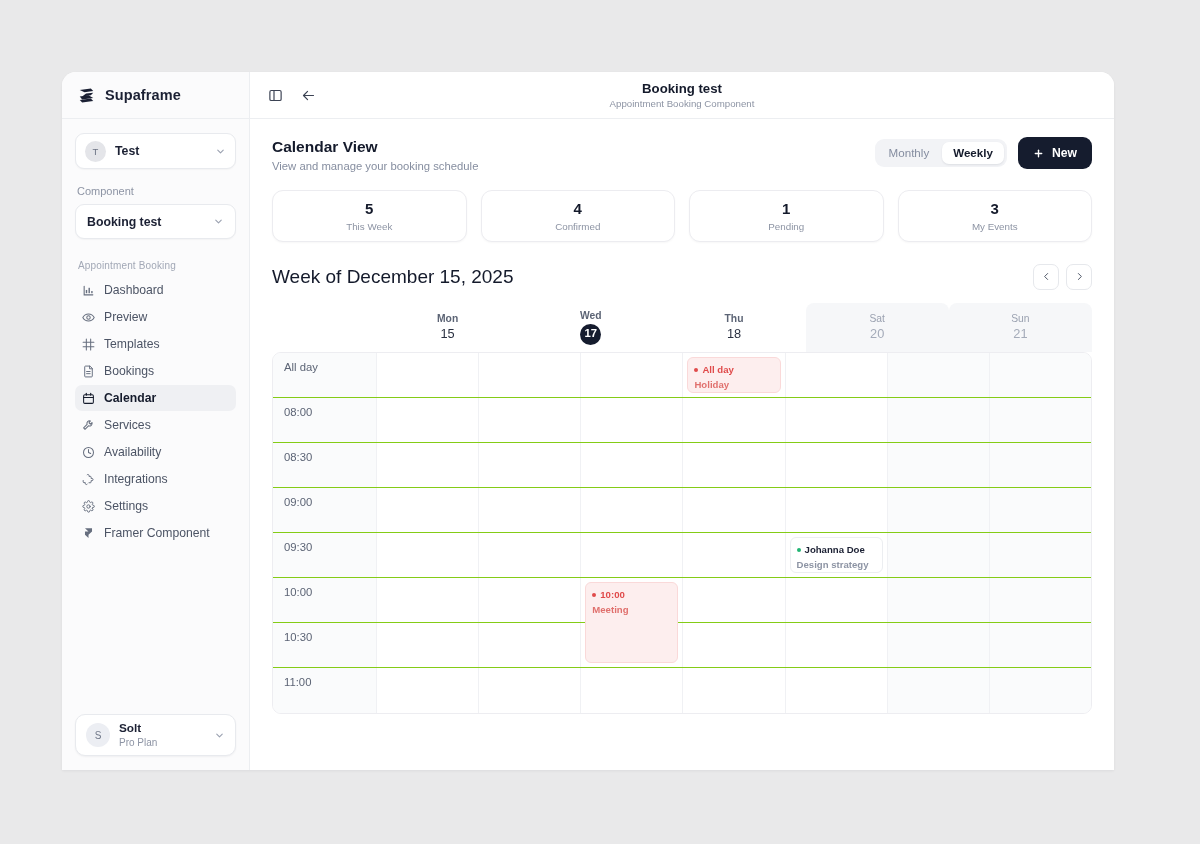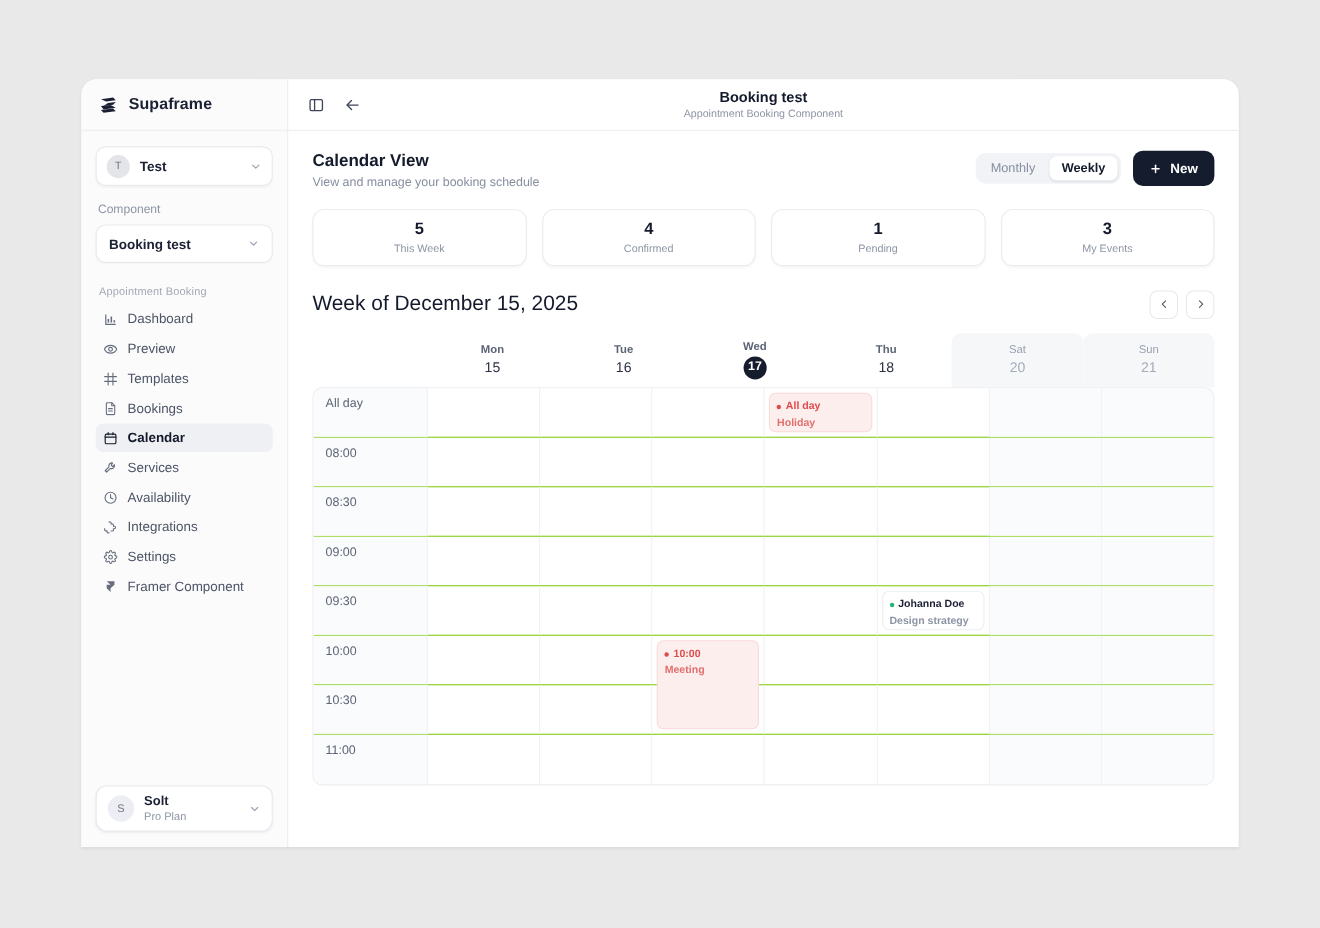--- a/index.html
+++ b/index.html
@@ -6,21 +6,21 @@
   html, body {
     width: 1200px; height: 844px;
     background: #e9e9ea;
     font-family: "Liberation Sans", sans-serif;
     -webkit-font-smoothing: antialiased;
     overflow: hidden;
   }
 
   .app-window {
     position: absolute;
-    left: 74px; top: 72px;
+    left: 62px; top: 72px;
     width: 1052px; height: 698px;
     background: #ffffff;
     border-radius: 14px 14px 0 0;
     overflow: hidden;
     display: flex;
     box-shadow: 0 1px 3px rgba(16,24,40,.06);
   }
 
   
   .sidebar {
@@ -491,26 +491,20 @@
           <div class="cal-col-time"></div>
           <div id="dayheads" style="display:flex;flex:1;min-width:0">
               <div class="cal-daycol">
                 <div class="dayhead">
                   <div class="dh-dow">Mon</div>
                   <div class="dh-num">15</div>
                 </div>
               </div>
               <div class="cal-daycol">
                 <div class="dayhead">
-                  <div class="dh-dow">Tue</div>
-                  <div class="dh-num">16</div>
-                </div>
-              </div>
-              <div class="cal-daycol">
-                <div class="dayhead">
                   <div class="dh-dow">Wed</div>
                   <div class="dh-num today">17</div>
                 </div>
               </div>
               <div class="cal-daycol">
                 <div class="dayhead">
                   <div class="dh-dow">Thu</div>
                   <div class="dh-num">18</div>
                 </div>
               </div>

